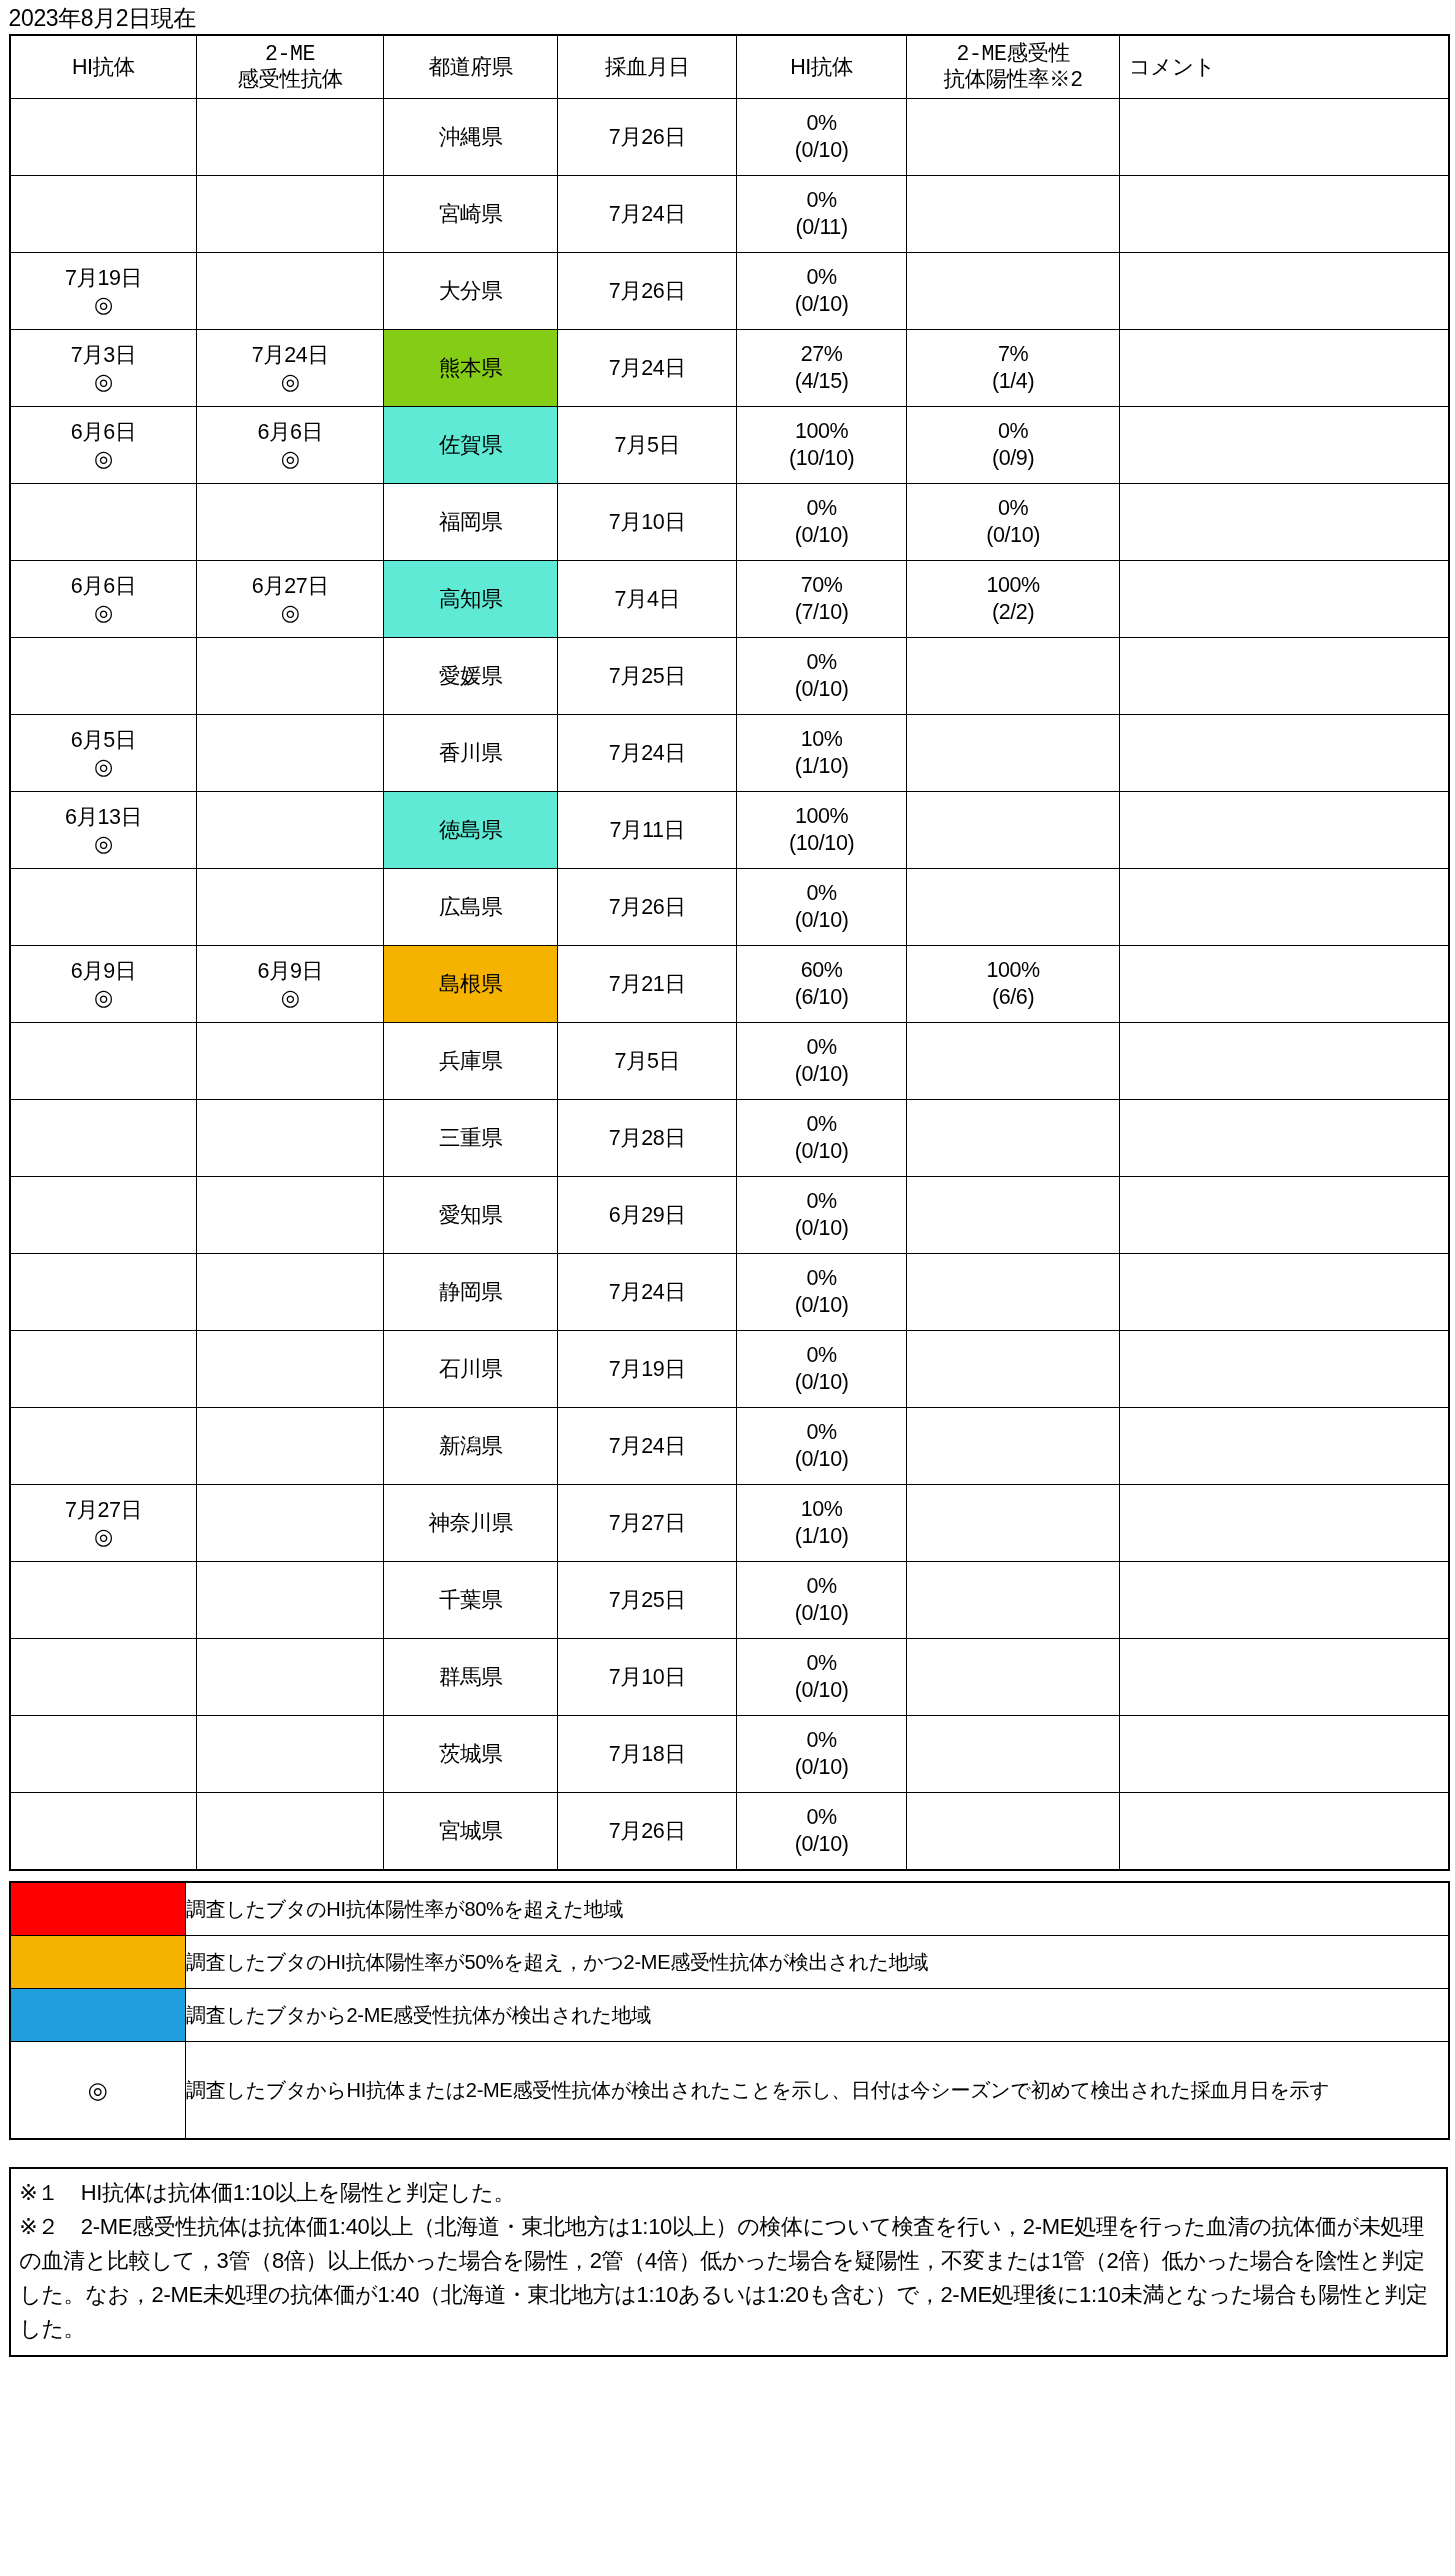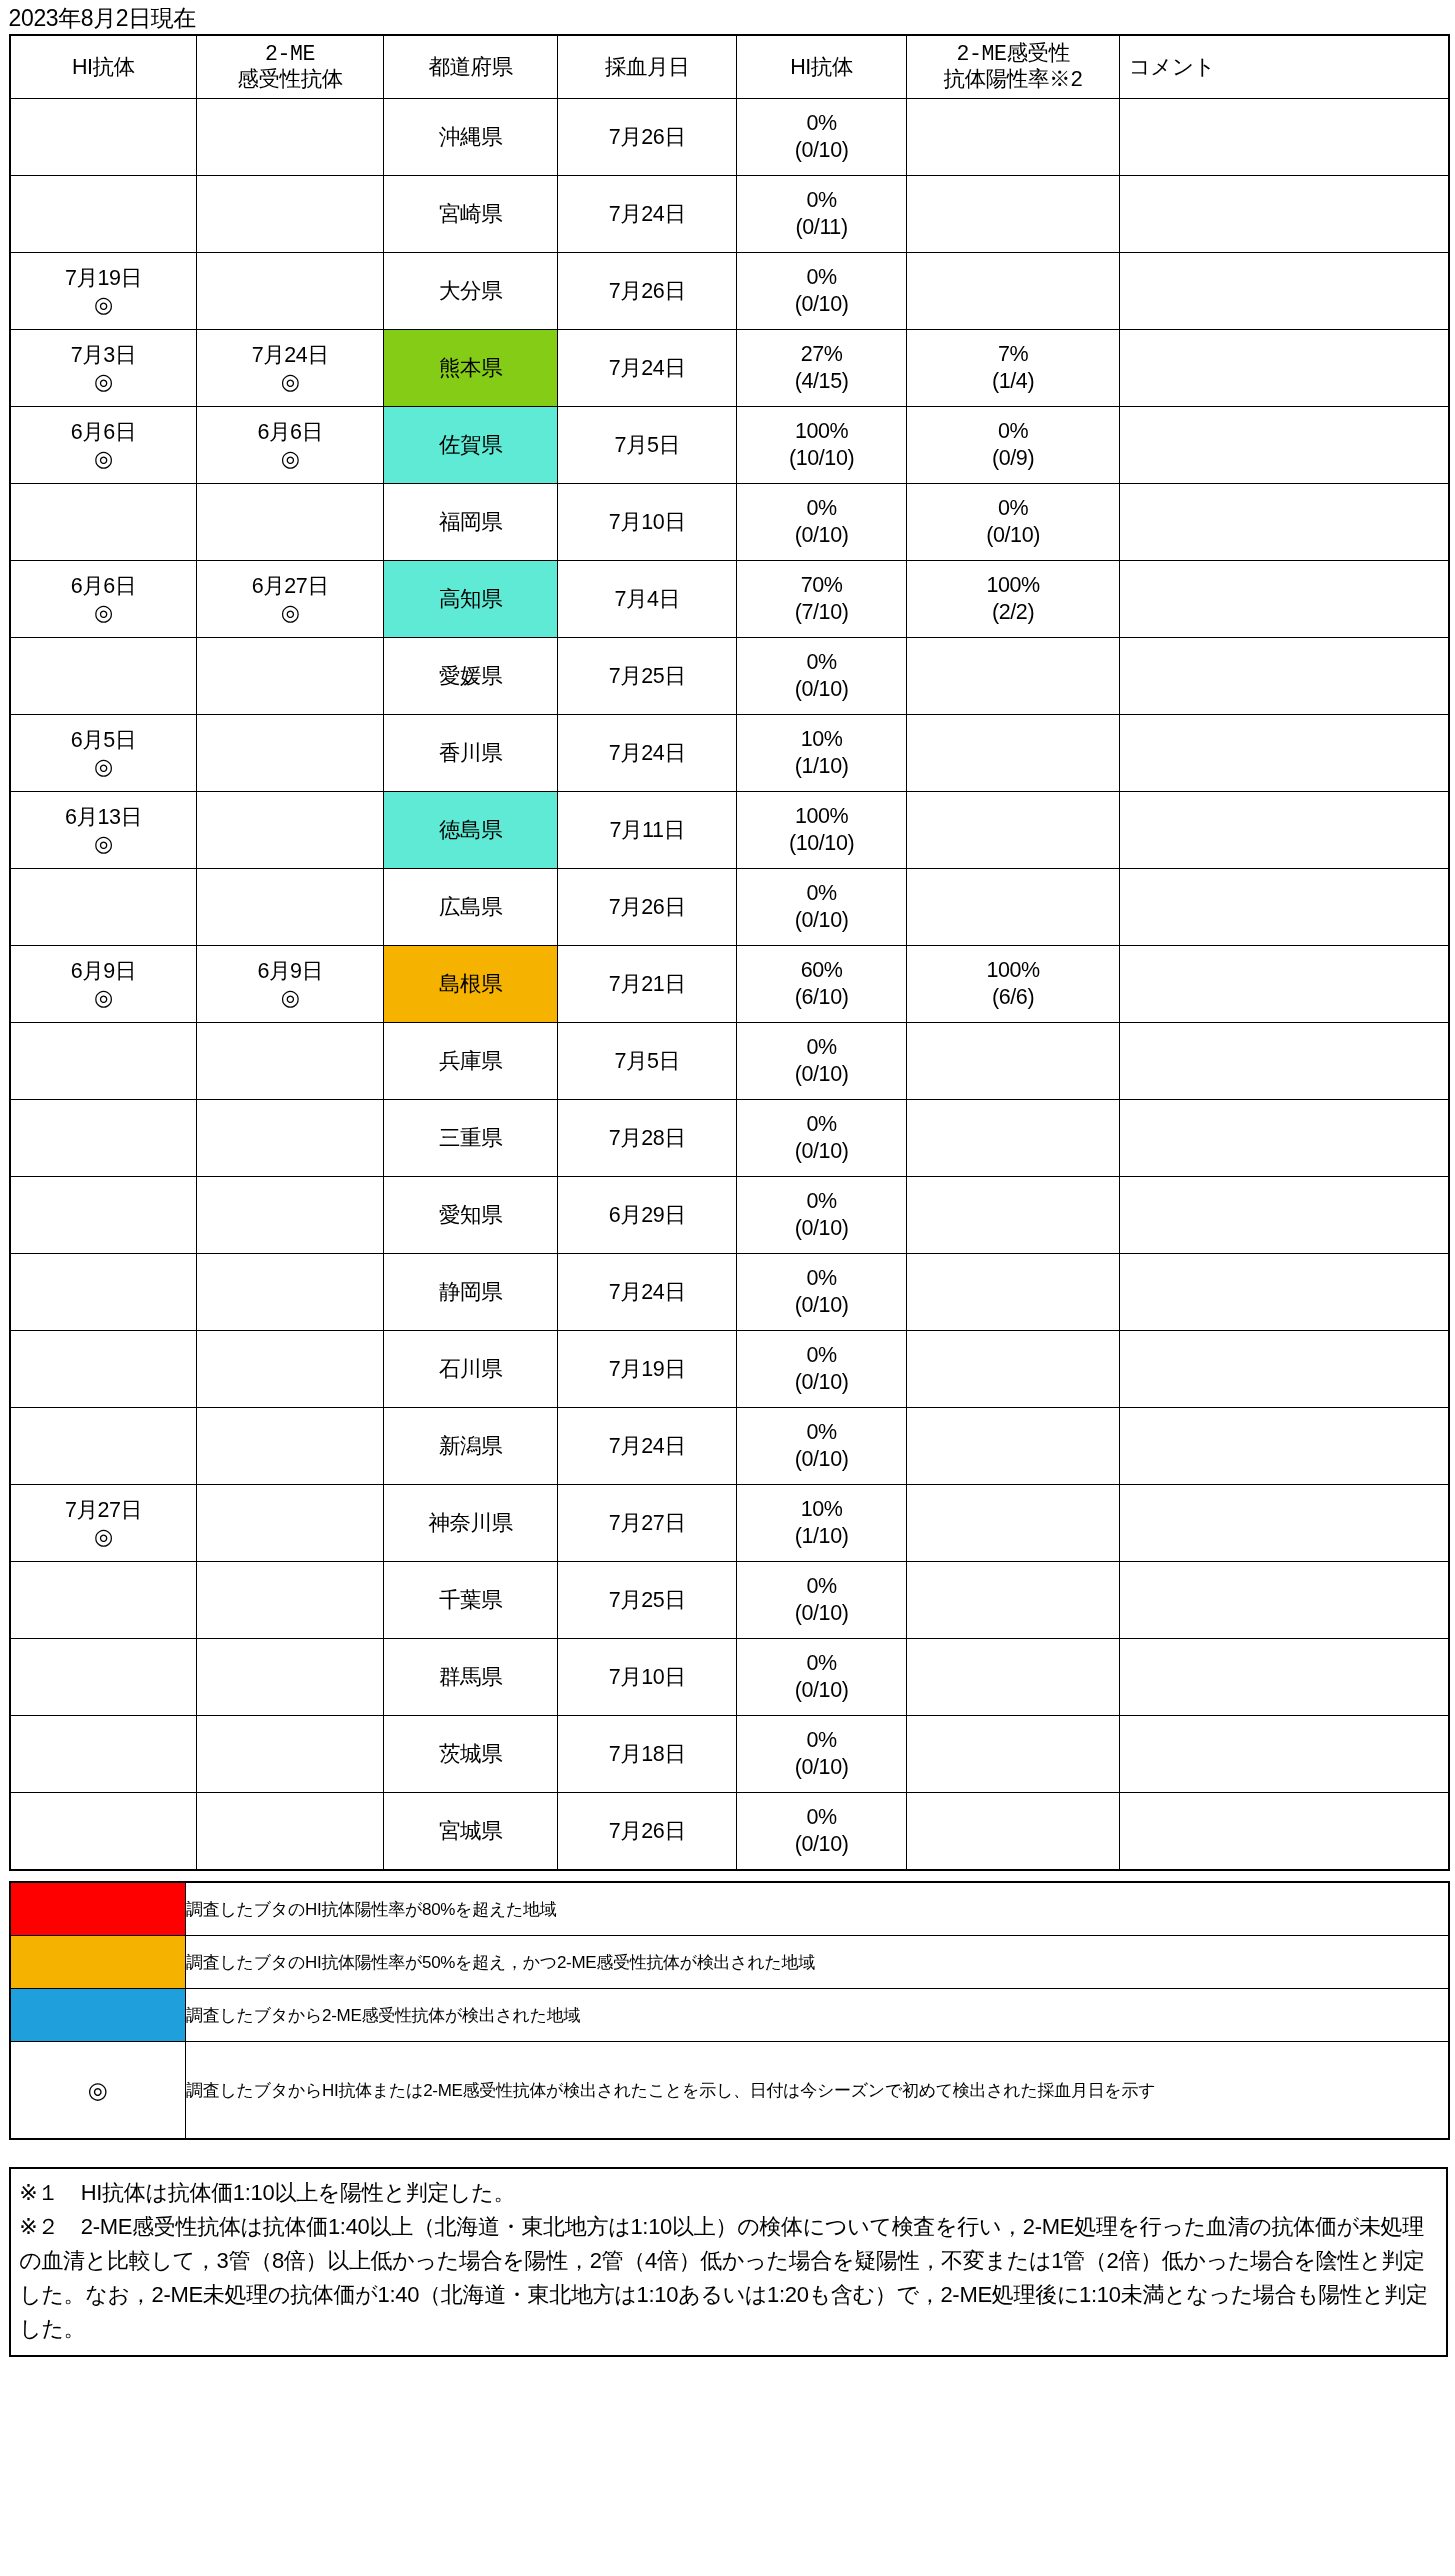--- a/index.html
+++ b/index.html
@@ -101,21 +101,21 @@
     border: 1.7px solid #000;
     padding: 0;
     vertical-align: middle;
   }
   td.swatch { height: 52px; }
   td.swatch.red    { background: #fe0000; }
   td.swatch.orange { background: #f5b300; }
   td.swatch.blue   { background: #1fa0dd; }
   td.swatch.plain  { background: #ffffff; text-align: center; font-size: 23px; }
   td.legend-text {
-    font-size: 17px;
+    font-size: 20px;
     line-height: 31px;
     padding: 3.4px 6.9px 3.4px 10.3px;
     letter-spacing: -0.3px;
   }
   td.legend-text.tall { height: 96px; }
 
   
   .footnote {
     border: 2.6px solid #000;
     width: 1439px;

